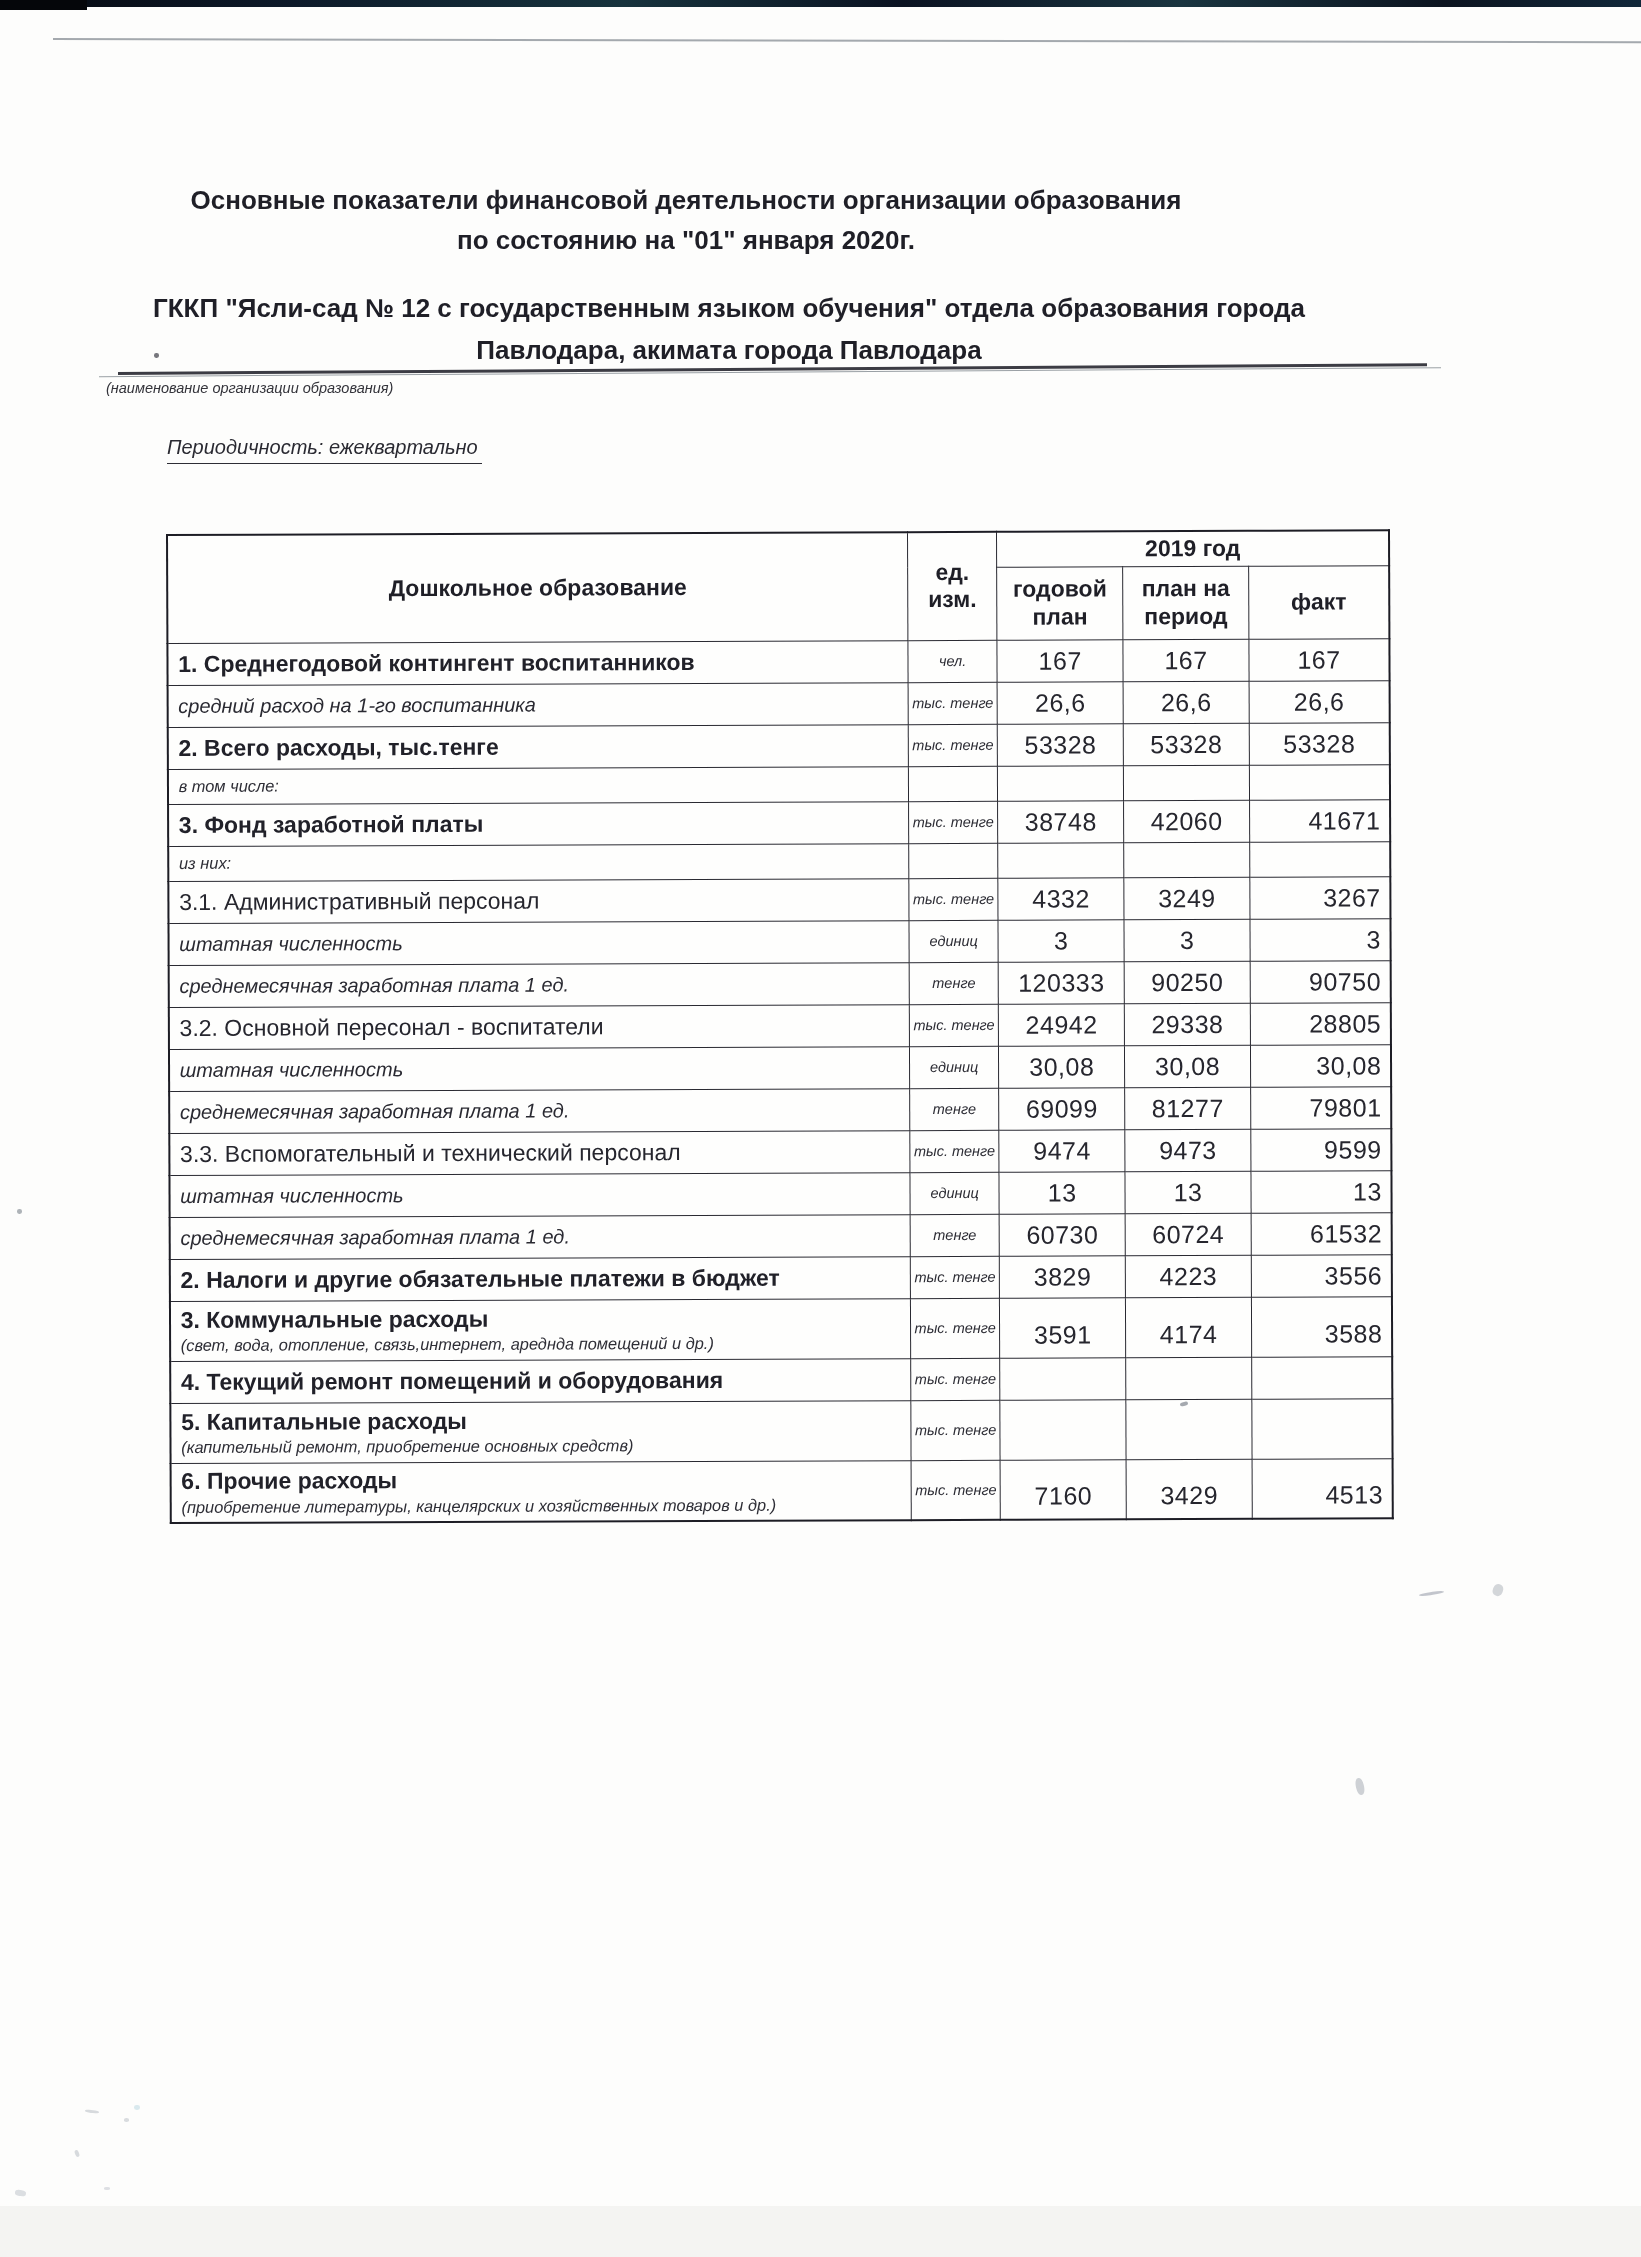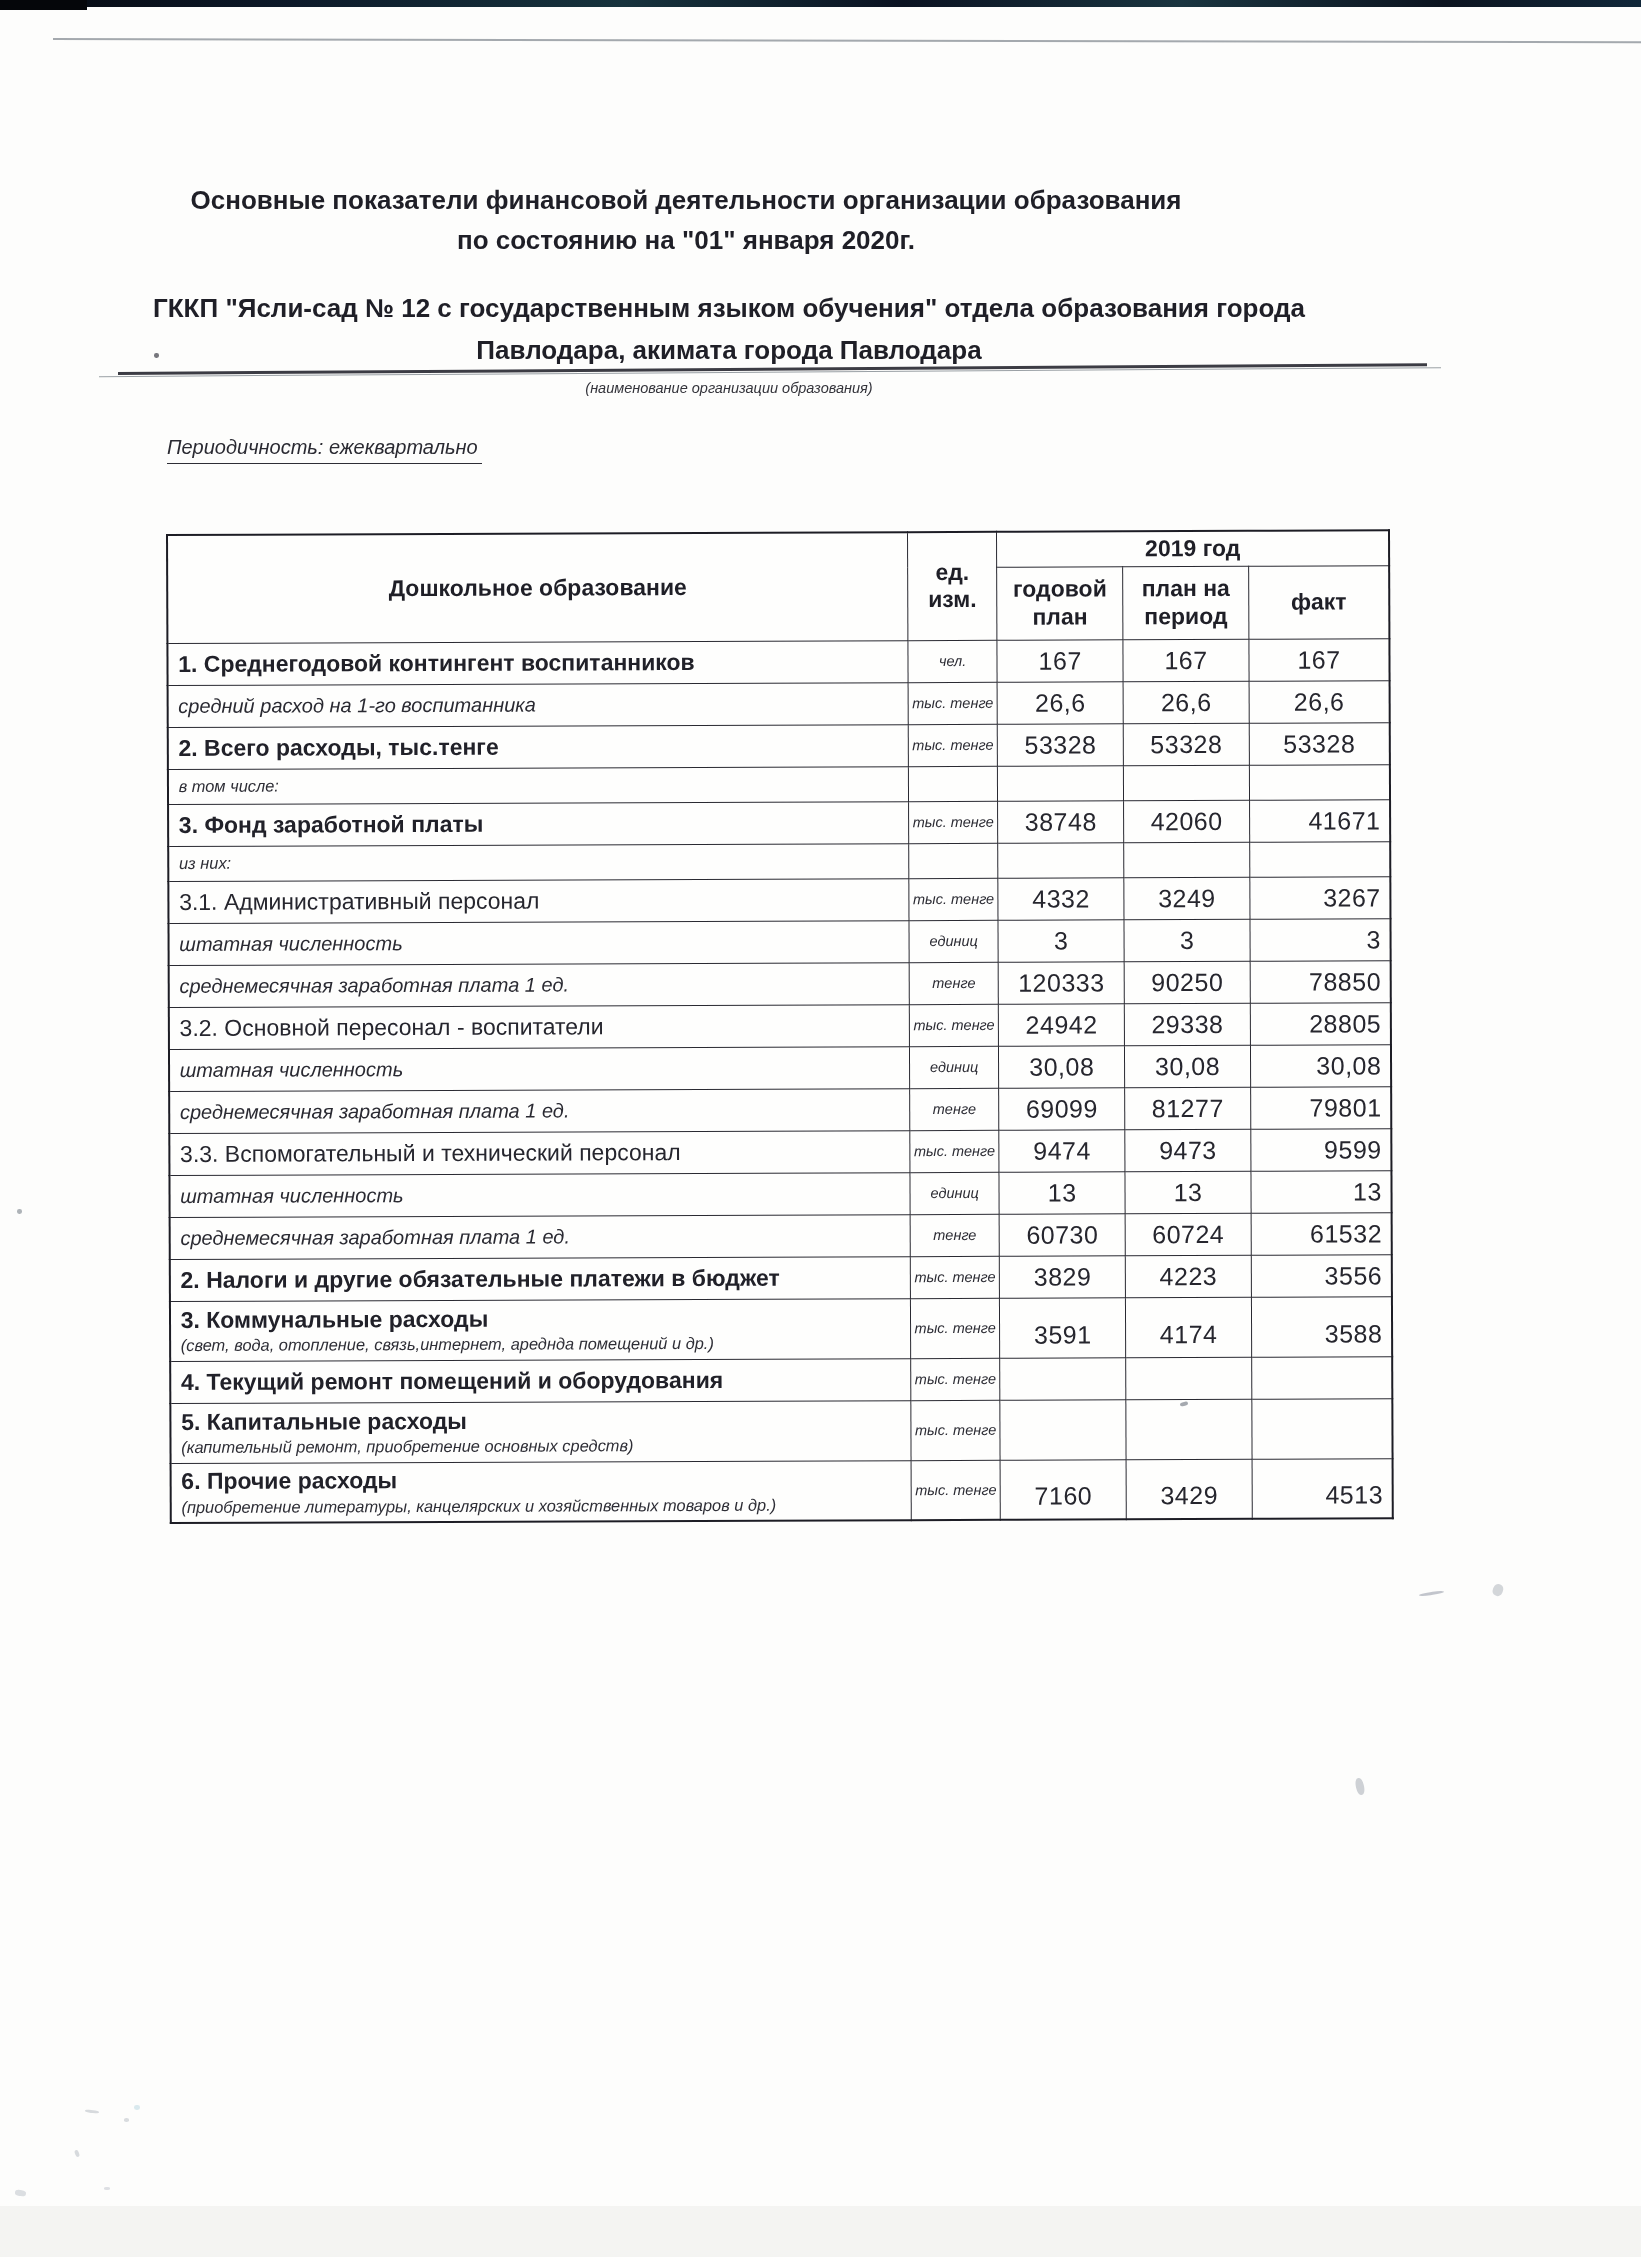--- a/index.html
+++ b/index.html
@@ -37,21 +37,21 @@
   }
   .org-underline {
     position:absolute; top:372px; left:118px; width:1309px; height:2.9px;
     background:#3c3c44; transform:rotate(-0.38deg); transform-origin:0 0;
   }
   .org-underline::after {
     content:""; position:absolute; left:-19.3px; top:3.9px; width:1342px; height:1px; background:#9aa0a5;
   }
   .org-caption {
     position:absolute; top:380px; left:106px; width:1246px;
-    text-align:center; font-style:italic; font-size:14.5px; color:#33333a;
+    font-style:italic; font-size:14.5px; color:#33333a;
   }
   .periodicity {
     position:absolute; top:436px; left:167px;
     font-style:italic; font-size:20px; color:#2a2a32;
     border-bottom:1.9px solid #2d2d35; padding:0 3.9px 3.9px 0;
   }
 
   
   .tbl-wrap {
     position:absolute; top:534px; left:166px; width:1224px;
@@ -200,21 +200,21 @@
             <td class="cell-val">3</td>
             <td class="cell-val val-right">3</td>
           </tr>
           <tr class="row-default">
             <td class="cell-label">
               <div class="lbl-italic">среднемесячная заработная плата 1 ед.</div>
             </td>
             <td class="cell-unit">тенге</td>
             <td class="cell-val">120333</td>
             <td class="cell-val">90250</td>
-            <td class="cell-val val-right">78850</td>
+            <td class="cell-val val-right">90750</td>
           </tr>
           <tr class="row-default">
             <td class="cell-label">
               <div class="lbl-plain">3.2. Основной пересонал - воспитатели</div>
             </td>
             <td class="cell-unit">тыс. тенге</td>
             <td class="cell-val">24942</td>
             <td class="cell-val">29338</td>
             <td class="cell-val val-right">28805</td>
           </tr>

